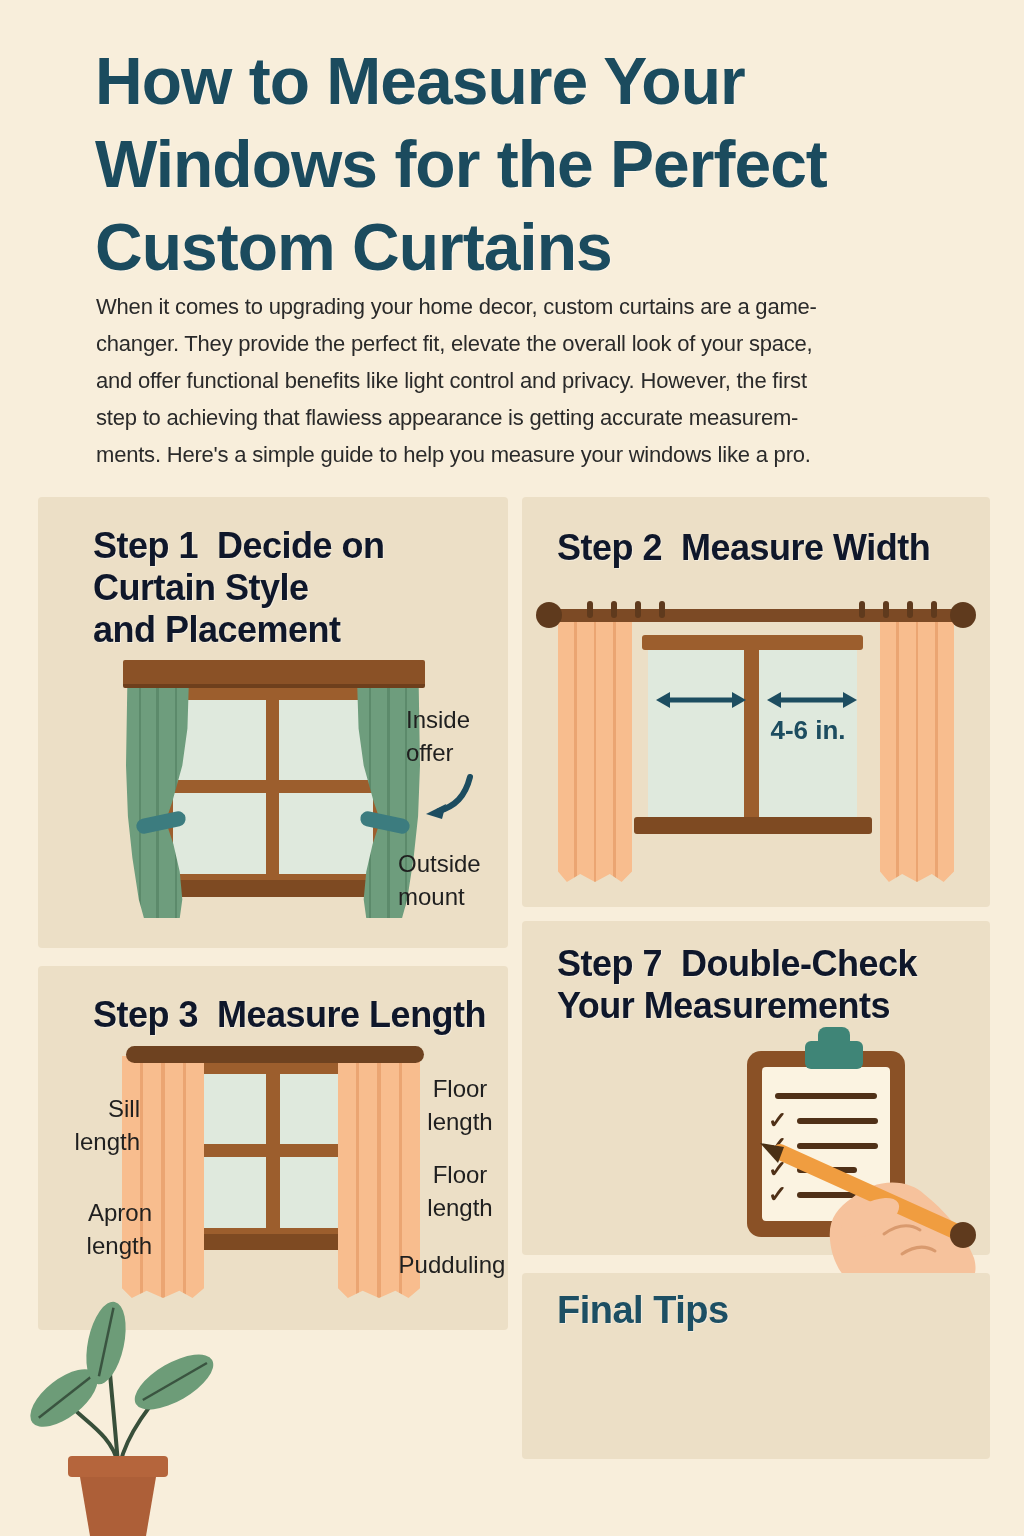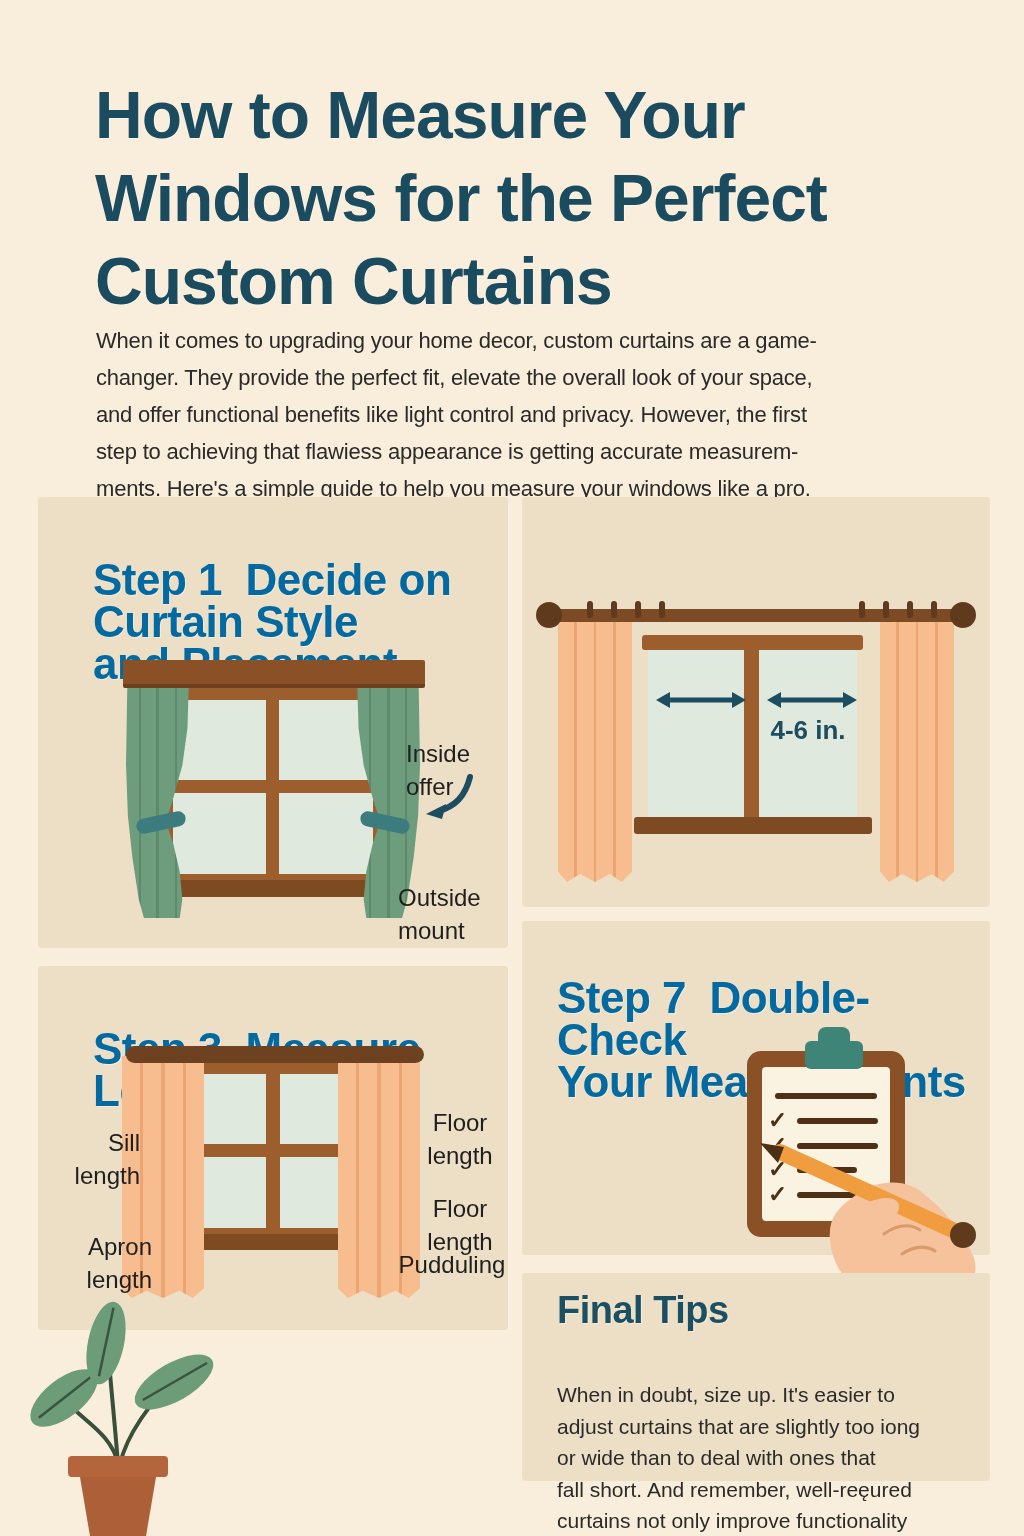--- a/index.html
+++ b/index.html
@@ -4,33 +4,33 @@
 <style>
   * { margin:0; padding:0; box-sizing:border-box; }
   html,body { background:#d8d2c4; }
   .page {
     position:relative; width:1024px; height:1536px;
     background:#f8eedb; overflow:hidden;
     font-family:"Liberation Sans", sans-serif;
     color:#262626;
   }
   .abs { position:absolute; }
-  .pre { white-space:pre-wrap;margin-top:34px; }
+  .pre { white-space:pre-wrap; }
   .panel { position:absolute; background:#ecdfc6; border-radius:4px; }
   .main-title {
     font-size:66px; font-weight:bold; line-height:83px;
     color:#1b4b5e; letter-spacing:-1px;
     text-shadow:1px 1px 0 rgba(255,255,255,0.35);
   }
   .intro {
     font-size:22px; line-height:37px; letter-spacing:-0.2px; color:#2a2a2a;
   }
   .step-title {
-    font-size:44px; font-weight:bold; line-height:42px;
-    color:#0369a1; letter-spacing:-0.5px;
+    font-size:36px; font-weight:bold; line-height:42px;
+    color:#0f172a; letter-spacing:-0.5px;
     text-shadow:1px 1px 0 rgba(255,255,255,0.4);
   }
   .ill-label { font-size:24px; line-height:33px; color:#1f1f1f; }
   .measure-label { font-size:26px; font-weight:bold; color:#1d4d60; }
   .tips-title {
     font-size:38px; font-weight:bold; color:#1d4f63; letter-spacing:-0.5px;
     text-shadow:1px 1px 0 rgba(255,255,255,0.4);
   }
   .tips-body { font-size:21px; line-height:31.5px; color:#2a2a2a; }
   .footer-note { font-size:25px; line-height:33px; text-align:center; color:#1f1f1f; }
@@ -96,20 +96,21 @@
 offer</div>
     <svg class="abs" style="left:386px; top:276px;" width="52" height="46" viewBox="0 0 52 46">
       <path d="M46,4 C41,24 31,33 15,38" fill="none" stroke="#1d4d60" stroke-width="6" stroke-linecap="round"></path>
       <polygon points="2,41 22,31 18,46" fill="#1d4d60"></polygon>
     </svg>
     <div class="abs ill-label pre" style="left:360px; top:350px;">Outside
 mount</div>
   </section>
 
   <section class="panel" style="left:522px; top:497px; width:468px; height:410px;">
+    <h2 class="abs step-title pre" style="left:35px; top:30px; width:420px;">Step 2  Measure Width</h2>
 
     <div class="abs" style="left:126px; top:153px; width:96px; height:170px; background:#dfe9dd;"></div>
     <div class="abs" style="left:237px; top:153px; width:98px; height:170px; background:#dfe9dd;"></div>
     <div class="win-hbar" style="left:120px; top:138px; width:221px; height:15px; border-radius:3px;"></div>
     <div class="win-vbar" style="left:222px; top:150px; width:15px; height:172px;"></div>
     <div class="win-sill" style="left:112px; top:320px; width:238px; height:17px;"></div>
 
     <div class="curtain-peach" style="left:36px; top:120px; width:74px; height:265px;"></div>
     <div class="curtain-peach" style="left:358px; top:120px; width:74px; height:265px;"></div>
 
@@ -185,28 +186,22 @@
       <path d="M100,62 C125,40 158,44 172,58 C192,74 212,96 222,122 C228,142 216,158 190,160 L118,160 C94,150 80,128 78,104 C76,84 85,72 100,62 Z" fill="#f6c29c"></path>
       <line x1="28" y1="16" x2="205" y2="96" stroke="#f09d40" stroke-width="16" stroke-linecap="round"></line>
       <polygon points="8,7 32,11 26,27" fill="#4a3015"></polygon>
       <circle cx="211" cy="99" r="13" fill="#5f3a1d"></circle>
       <ellipse cx="118" cy="82" rx="32" ry="15" fill="#f6c29c" transform="rotate(-28 118 82)"></ellipse>
       <path d="M132,98 q20,-14 36,-4" fill="none" stroke="#d99a6e" stroke-width="3" stroke-linecap="round"></path>
       <path d="M150,118 q18,-12 33,-3" fill="none" stroke="#d99a6e" stroke-width="3" stroke-linecap="round"></path>
     </svg>
   </section>
 
-  <section class="panel" style="left:522px; top:1273px; width:468px; height:208px;">
+  <section class="panel" style="left:522px; top:1273px; width:468px; height:186px;">
     <h2 class="abs tips-title" style="left:35px; top:16px;">Final Tips</h2>
-    <p class="abs tips-body pre" style="left:35px; top:72px; width:430px;">When in doubt, size up. It's easier to
-adjust curtains that are slightly too iong
-or wide than to deal with ones that
-fall short. And remember, well-reęured
-curtains not only improve functionality
-but also add polish and elegance</p>
   </section>
 
 
   <svg class="abs" style="left:22px; top:1288px;" width="210" height="248" viewBox="0 0 210 248">
     <path d="M96,176 C90,146 60,132 45,114" fill="none" stroke="#384f3a" stroke-width="4" stroke-linecap="round"></path>
     <path d="M96,176 C92,126 88,90 86,60" fill="none" stroke="#384f3a" stroke-width="4" stroke-linecap="round"></path>
     <path d="M98,176 C105,146 130,112 148,98" fill="none" stroke="#384f3a" stroke-width="4" stroke-linecap="round"></path>
     <g transform="rotate(-38 42 110)">
       <ellipse cx="42" cy="110" rx="40" ry="19" fill="#6d9c78"></ellipse>
       <line x1="10" y1="110" x2="76" y2="110" stroke="#3a5440" stroke-width="2.5"></line>

